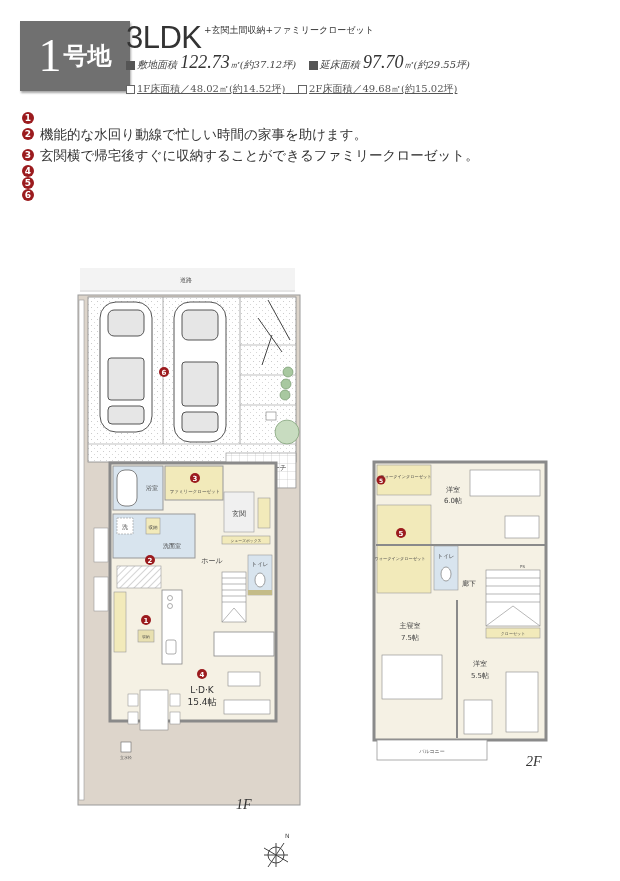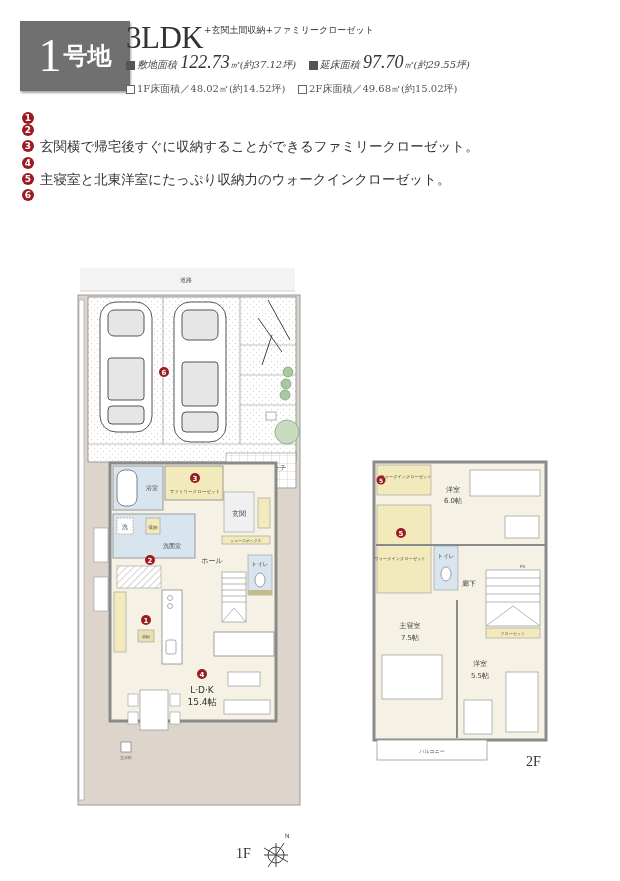--- a/index.html
+++ b/index.html
@@ -1,31 +1,31 @@
 <!DOCTYPE html>
 <html><head>
 <meta charset="utf-8">
 <style>
   html,body{margin:0;padding:0;background:#fff;}
   body{width:620px;height:881px;position:relative;overflow:hidden;font-family:"DejaVu Serif","Liberation Serif",serif;color:#333;}
   .abs{position:absolute;}
   .lot-badge{left:20px;top:21px;width:110px;height:70px;background:#707070;box-shadow:1px 2px 2px rgba(0,0,0,0.35);color:#fff;display:flex;align-items:center;justify-content:center;}
   .lot-badge .num{font-size:46px;line-height:1;font-family:"Liberation Serif",serif;}
   .lot-badge .suf{font-size:24px;margin-left:2px;font-weight:bold;}
-  .layout{left:126px;top:20px;font-size:31px;font-family:Liberation Serif, serif;color:#333;letter-spacing:-0.5px;}
+  .layout{left:126px;top:20px;font-size:31px;font-family:Liberation Sans, sans-serif;color:#333;letter-spacing:-0.5px;}
   .extras{left:204px;top:24px;font-size:9px;line-height:13px;color:#333;}
   .stat-row{font-size:10px;color:#444;white-space:nowrap;}
   .stat-row .sq{display:inline-block;width:9px;height:9px;background:#555;vertical-align:middle;margin-right:2px;}
   .stat-row .sq.open{background:#fff;border:1px solid #666;width:7px;height:7px;}
   .stat-row .big{font-size:18px;color:#333;font-family:"Liberation Serif",serif;}
   .features{left:22px;top:112px;font-size:13.5px;line-height:20.5px;color:#333;}
   .features li{list-style:none;display:flex;align-items:center;}
   .features ul{margin:0;padding:0;}
   .mk{display:inline-block;width:12px;height:12px;border-radius:50%;background:#9b1b1e;color:#fff;font-size:9px;line-height:12px;text-align:center;font-family:"DejaVu Sans",sans-serif;font-weight:bold;margin-right:6px;flex:none;}
-  .plan-label{font-size:14px;font-family:"Liberation Serif",serif;color:#333;}
+  .plan-label{font-size:14px;font-family:"Liberation Serif",serif;color:#333;font-style:italic;}
   svg text{font-family:"DejaVu Sans",sans-serif;}
 </style>
 </head>
 <body>
 
 <div class="abs lot-badge">
   <span class="num">1</span>
   <span class="suf">号地</span>
 </div>
 
@@ -34,44 +34,44 @@
   <div>+玄関土間収納+ファミリークローゼット</div>
 </div>
 
 <div class="abs stat-row" style="left:126px;top:52px;font-style:italic;">
   <span class="sq"></span><span>敷地面積</span>
   <span class="big">122.73</span><span>㎡(約37.12坪)</span>
   &nbsp;&nbsp;
   <span class="sq"></span><span>延床面積</span>
   <span class="big">97.70</span><span>㎡(約29.55坪)</span>
 </div>
-<div class="abs stat-row" style="left:126px;top:82px;color:#555;">
+<div class="abs stat-row" style="left:126px;top:82px;color:#555;text-decoration:underline;">
   <span class="sq open"></span><span>1F床面積／48.02㎡(約14.52坪)</span>
   &nbsp;&nbsp;
   <span class="sq open"></span><span>2F床面積／49.68㎡(約15.02坪)</span>
 </div>
 
 <div class="abs features">
   <ul>
     <li>
         <span class="mk">1</span>
       </li>
     <li>
         <span class="mk">2</span>
+        <span>機能的な水回り動線で忙しい時間の家事を助けます。</span>
       </li>
     <li>
         <span class="mk">3</span>
         <span>玄関横で帰宅後すぐに収納することができるファミリークローゼット。</span>
       </li>
     <li>
         <span class="mk">4</span>
       </li>
     <li>
         <span class="mk">5</span>
-        <span>主寝室と北東洋室にたっぷり収納力のウォークインクローゼット。</span>
       </li>
     <li>
         <span class="mk">6</span>
       </li>
   </ul>
 </div>
 
 <svg class="abs" style="left:0;top:0;" width="620" height="881">
   <defs>
     <pattern id="dots" width="6" height="6" patternUnits="userSpaceOnUse">
@@ -271,14 +271,14 @@
   <g stroke="#444" stroke-width="1" fill="none">
     <circle cx="276" cy="855" r="8"></circle>
     <line x1="264" y1="848" x2="288" y2="862"></line>
     <line x1="268" y1="867" x2="284" y2="843"></line>
     <line x1="276" y1="843" x2="276" y2="867"></line>
     <line x1="264" y1="855" x2="288" y2="855"></line>
   </g>
   <text x="285" y="838" font-size="6" fill="#444">N</text>
 </svg>
 
-<div class="abs plan-label" style="left:236px;top:846px;">1F</div>
+<div class="abs plan-label" style="left:236px;top:797px;">1F</div>
 <div class="abs plan-label" style="left:526px;top:754px;">2F</div>
 
 </body></html>

